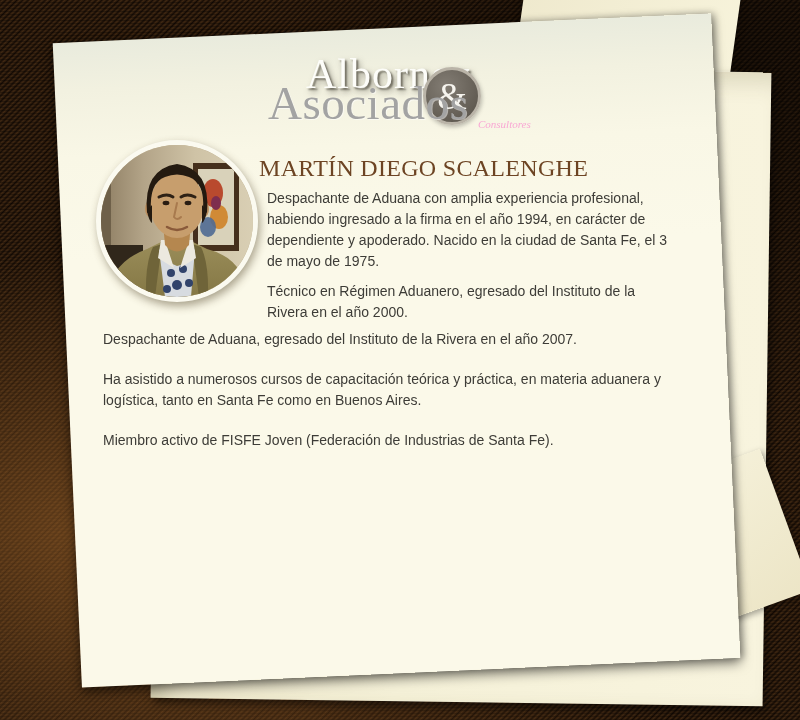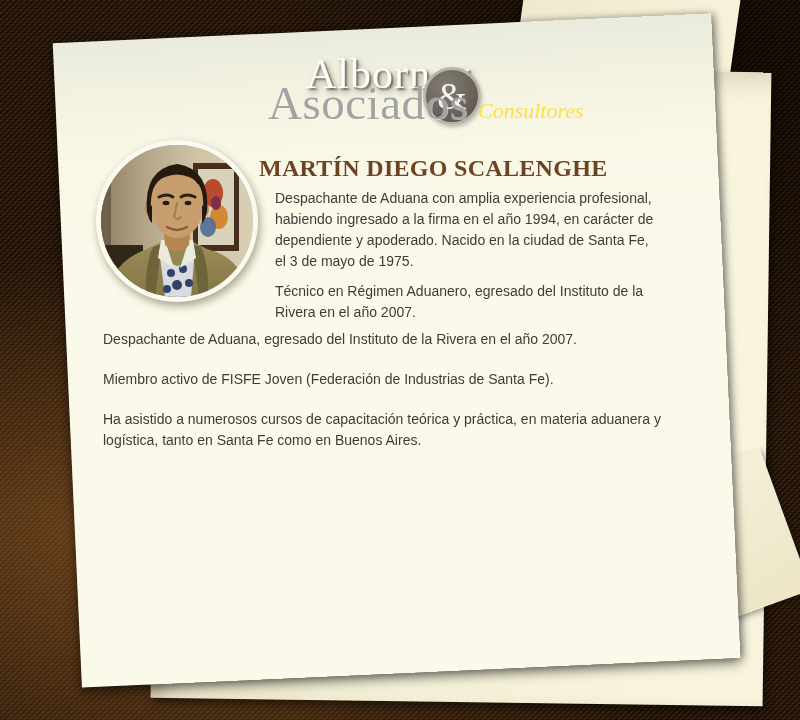--- a/index.html
+++ b/index.html
@@ -55,41 +55,41 @@
     display:flex;align-items:center;justify-content:center;
     color:#f6f4ee;font-size:38px;line-height:1;
     box-shadow:1px 2px 4px rgba(0,0,0,.25);
   }
   .logo-asociados{
     position:absolute;left:0px;top:22px;z-index:3;
     font-size:47px;letter-spacing:.5px;color:#a3a3a3;
     text-shadow:1px 1px 0 rgba(255,255,255,.5);
   }
   .logo-consultores{
-    position:absolute;left:210px;top:44px;z-index:3;
-    font-style:italic;font-size:22px;color:#fde047;
+    position:absolute;left:210px;top:64px;z-index:3;
+    font-style:italic;font-size:11px;color:#f9a8d4;
   }
 
   
   .photo{
     position:absolute;left:96px;top:140px;width:152px;height:152px;border-radius:50%;
     border:5px solid #fbfaf0;overflow:hidden;
     box-shadow:2px 4px 9px rgba(70,58,28,.45);
     background:#c3b596;
   }
   .photo svg{display:block;width:152px;height:152px;}
 
   
   .bio-top{position:absolute;left:259px;top:156px;width:420px;}
   .profile-name{
-    margin:0 0 7px;font-family:"Liberation Serif",serif;font-weight:bold;
+    margin:0 0 7px;font-family:"Liberation Serif",serif;font-weight:normal;
     font-size:24px;line-height:25px;letter-spacing:.3px;color:#6d4423;
   }
   .bio-top p, .bio-full p{
-    font-size:14px;line-height:21px;color:#3d3c37;margin:0 16px 9px;
+    font-size:14px;line-height:21px;color:#3d3c37;margin:0 8px 9px;
   }
   .bio-full{position:absolute;left:103px;top:329px;width:615px;}
   .bio-full p{margin:0 0 19px;}
 </style>
 </head>
 <body>
 
 <div class="backdrop"></div>
 
 <div class="sheet sheet-back-top"></div>
@@ -157,22 +157,22 @@
       <ellipse cx="65" cy="58" rx="3.4" ry="2.2" fill="#2a1d12"></ellipse>
       <ellipse cx="87" cy="58" rx="3.4" ry="2.2" fill="#2a1d12"></ellipse>
       <path d="M 76,58 L 73,72 Q 76,76 80,72" stroke="#a87a4e" stroke-width="2" fill="none" stroke-linecap="round"></path>
       <path d="M 66,82 Q 76,88 86,82" stroke="#8a5a3a" stroke-width="2.5" fill="none" stroke-linecap="round"></path>
     </svg>
   </div>
 
   <div class="bio-top">
     <h1 class="profile-name">MARTÍN DIEGO SCALENGHE</h1>
     <p>Despachante de Aduana con amplia experiencia profesional, habiendo ingresado a la firma en el año 1994, en carácter de dependiente y apoderado. Nacido en la ciudad de Santa Fe, el 3 de mayo de 1975.</p>
-    <p>Técnico en Régimen Aduanero, egresado del Instituto de la Rivera en el año 2007.</p>
+    <p>Técnico en Régimen Aduanero, egresado del Instituto de la Rivera en el año 2000.</p>
   </div>
 
   <div class="bio-full">
     <p>Despachante de Aduana, egresado del Instituto de la Rivera en el año 2007.</p>
+    <p>Ha asistido a numerosos cursos de capacitación teórica y práctica, en materia aduanera y logística, tanto en Santa Fe como en Buenos Aires.</p>
     <p>Miembro activo de FISFE Joven (Federación de Industrias de Santa Fe).</p>
-    <p>Ha asistido a numerosos cursos de capacitación teórica y práctica, en materia aduanera y logística, tanto en Santa Fe como en Buenos Aires.</p>
   </div>
 
 </div>
 
 </body></html>

